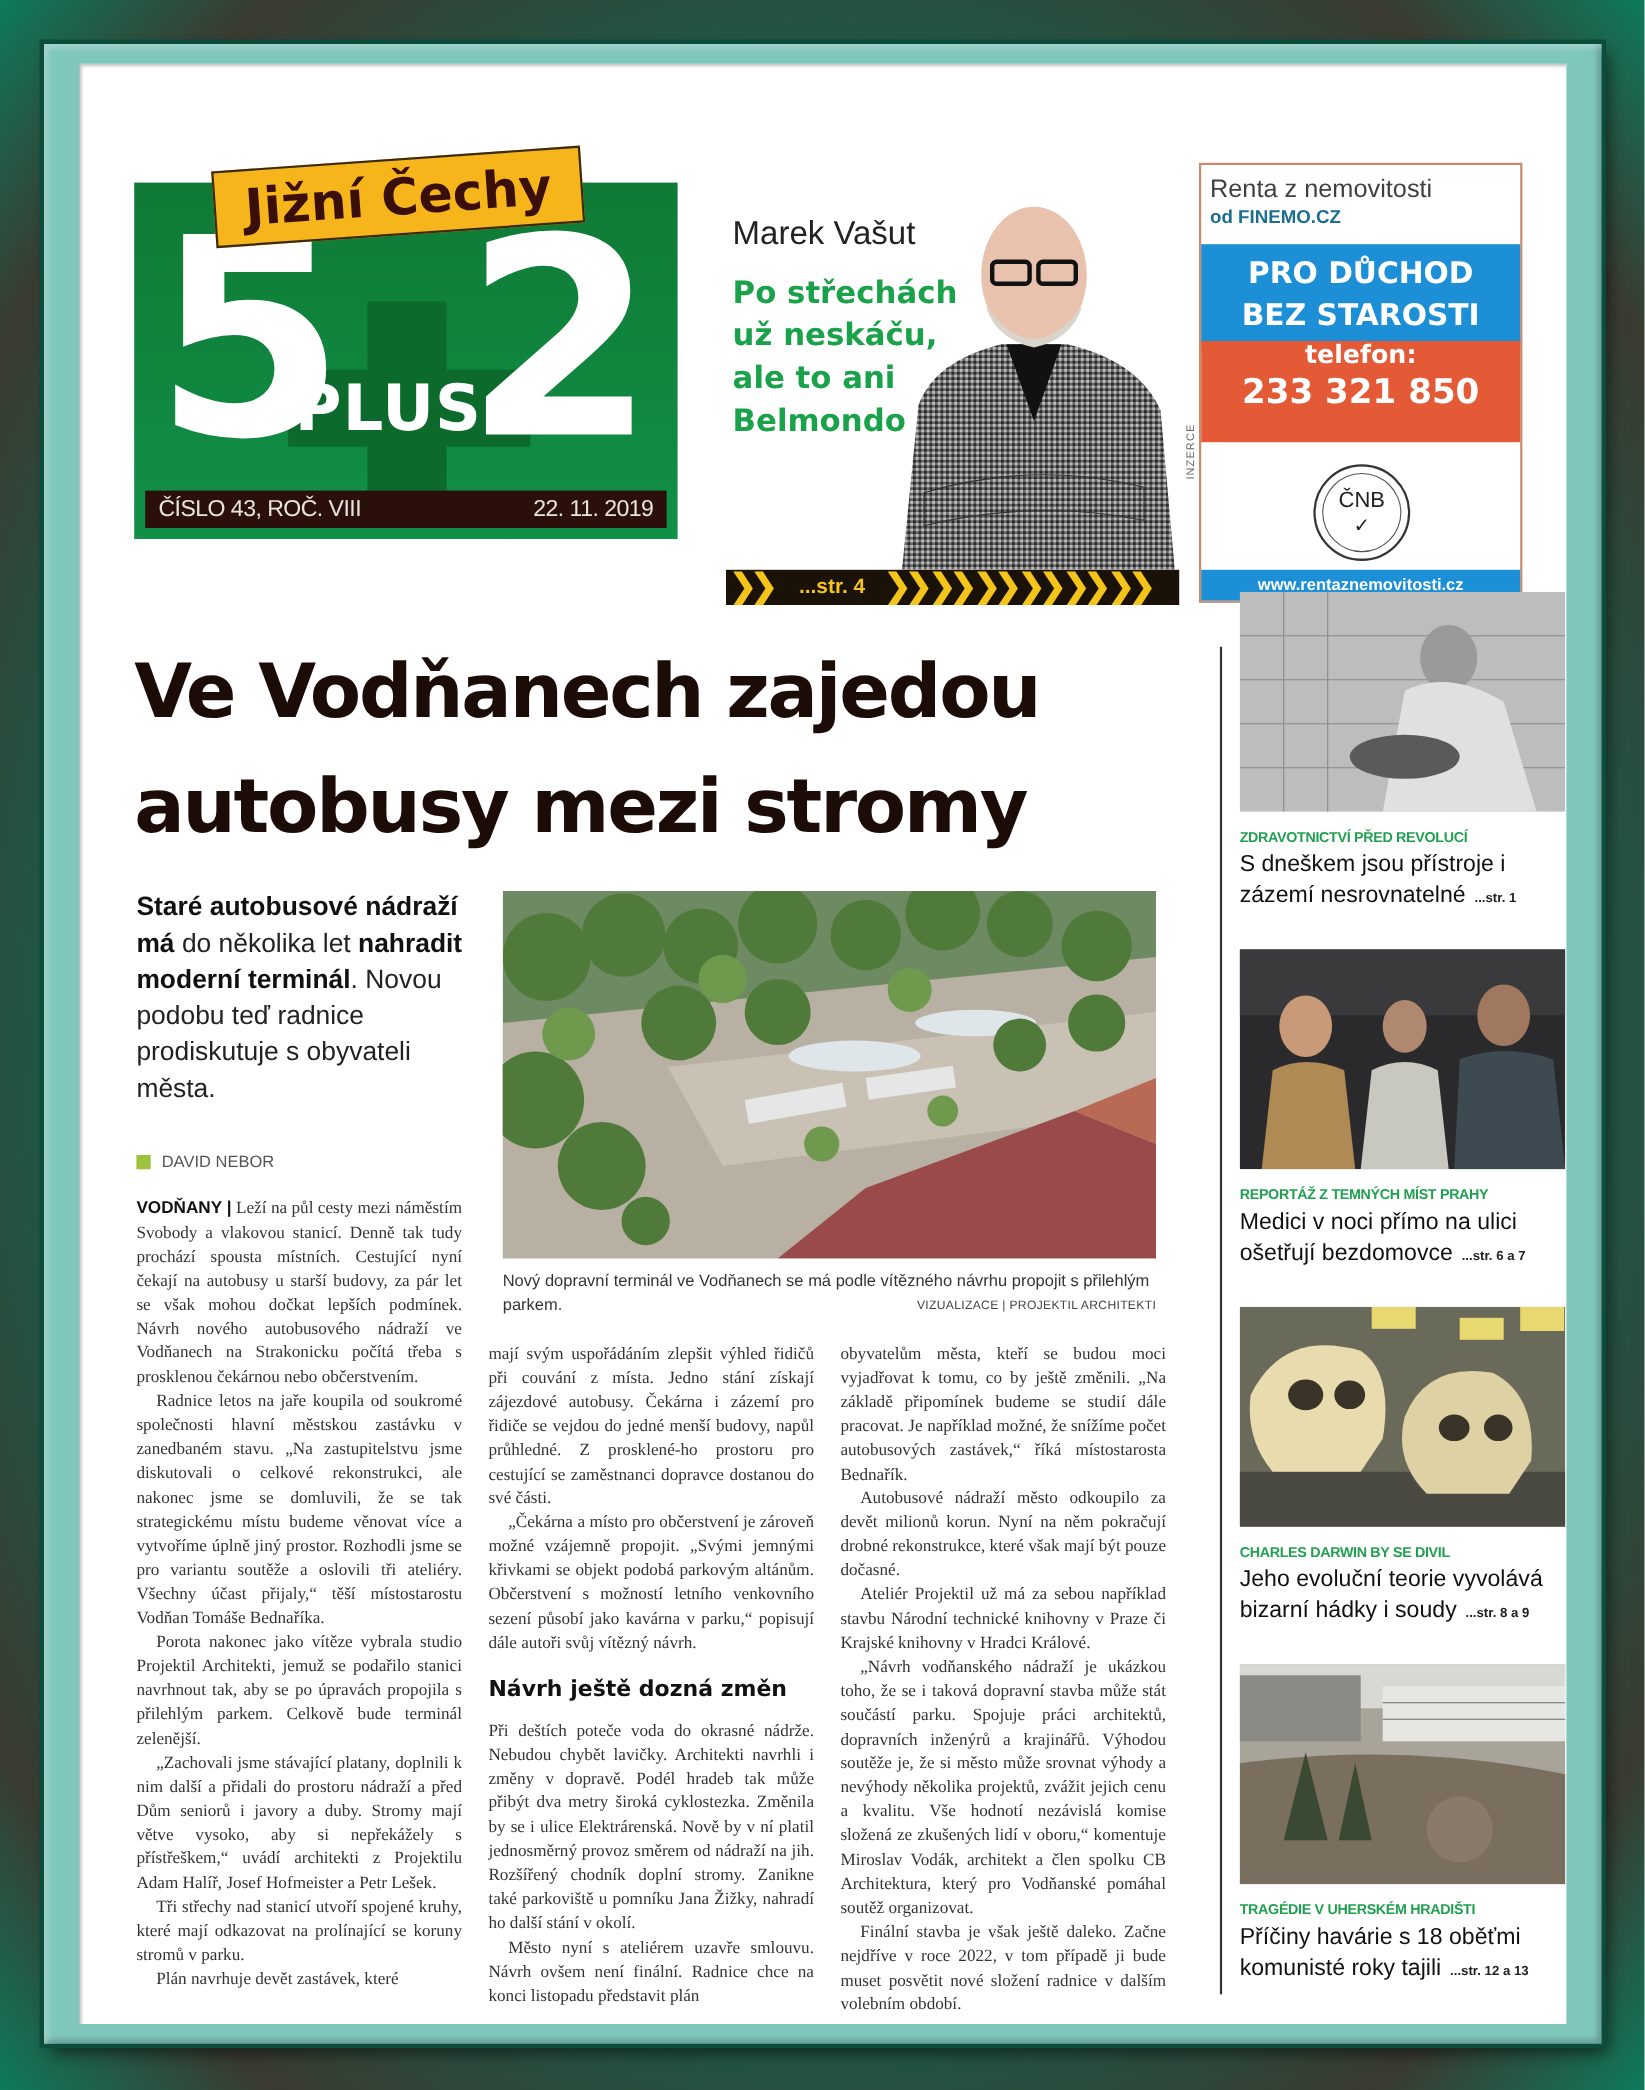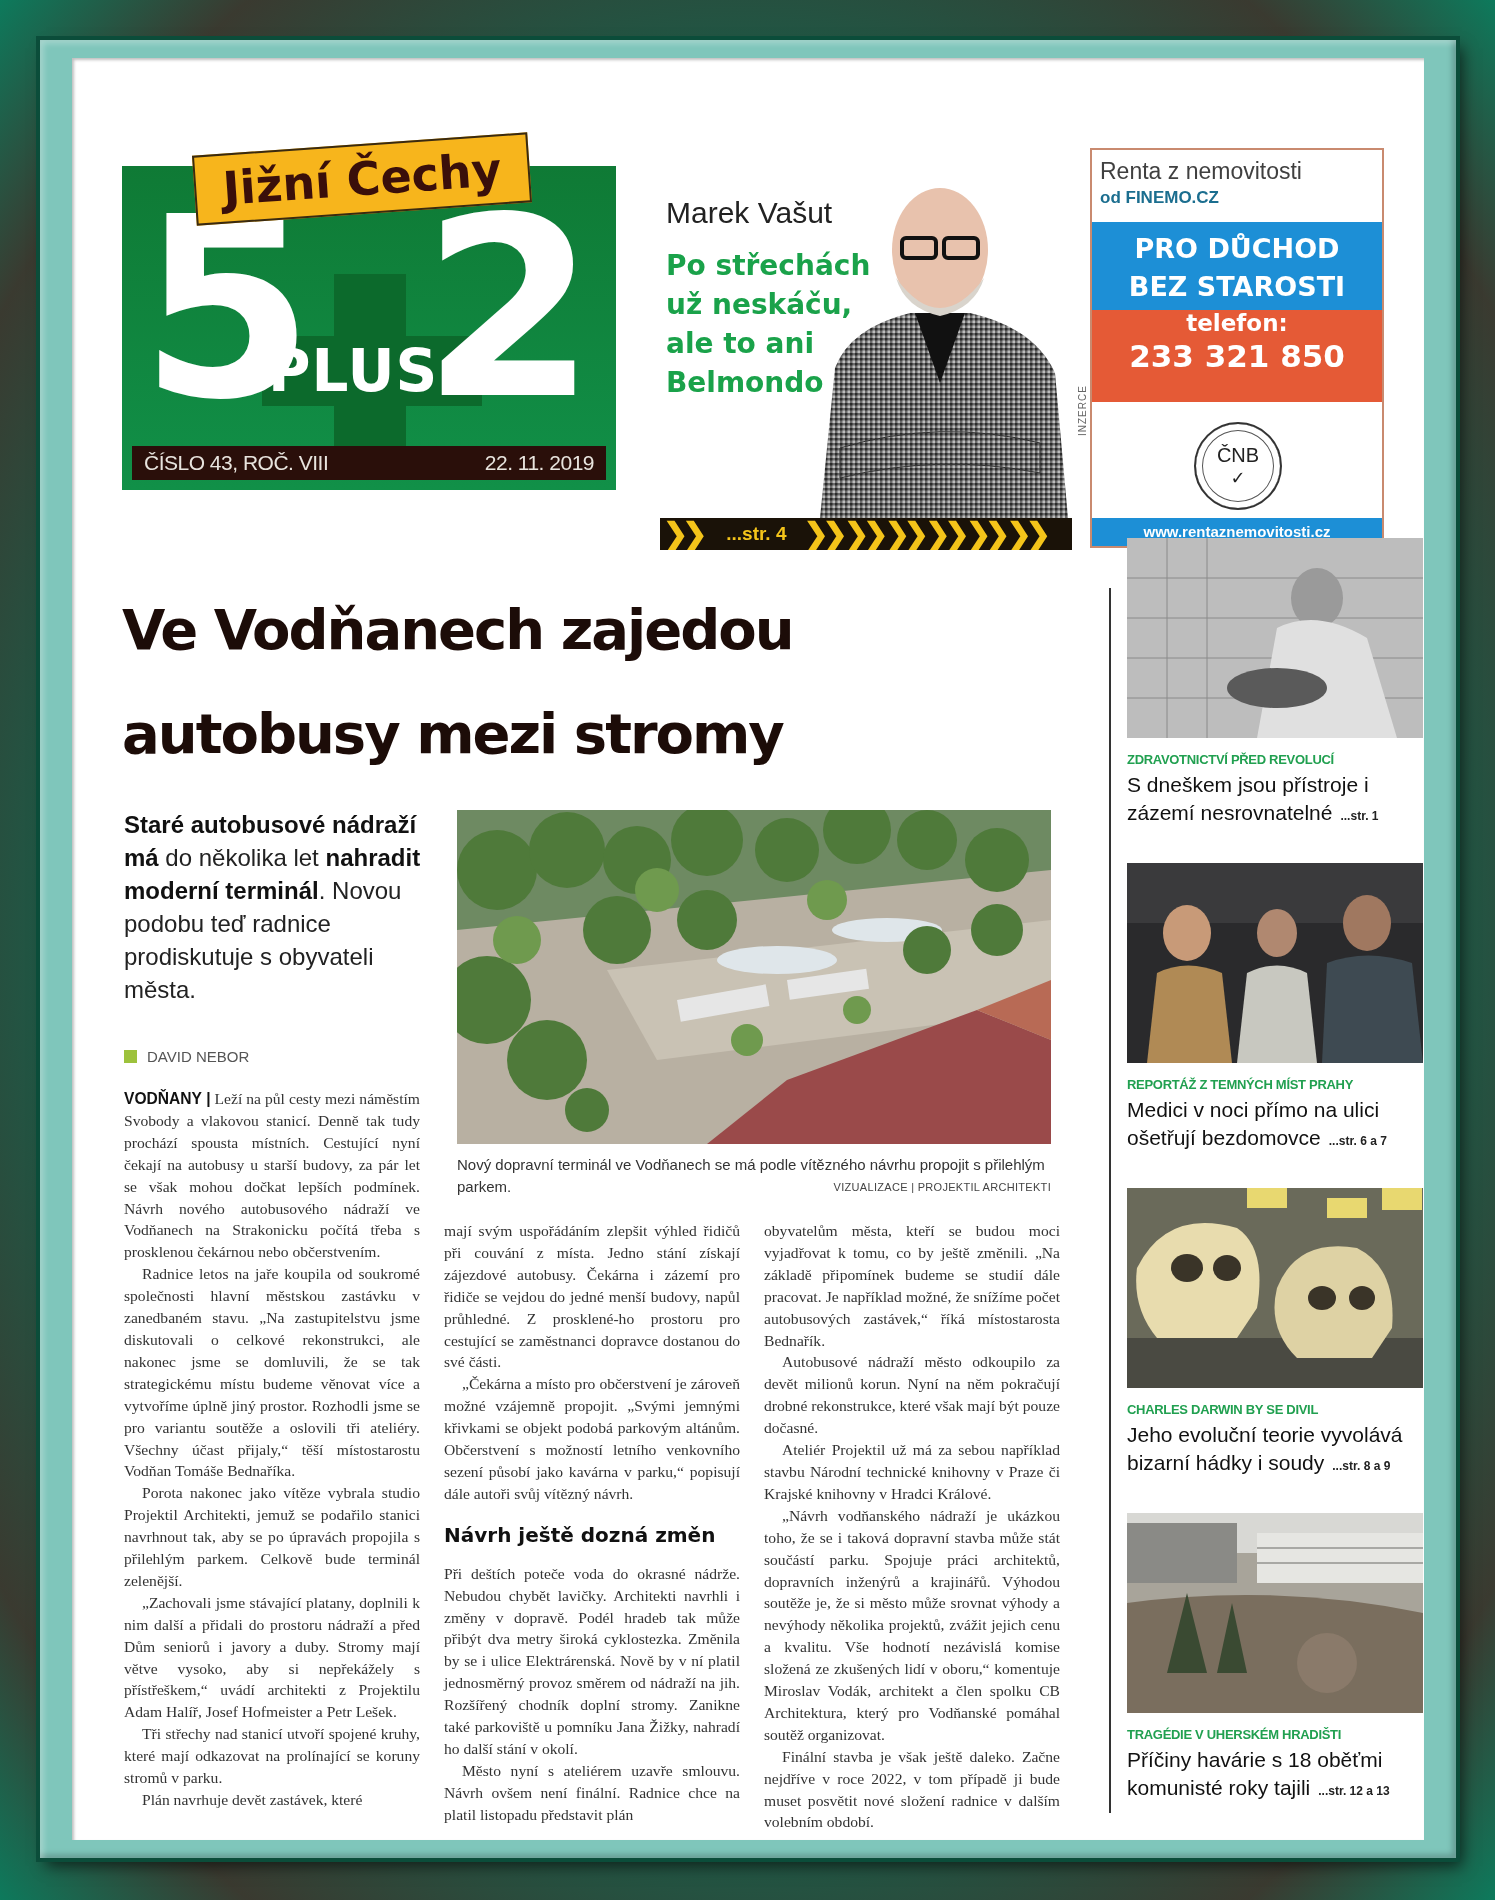--- a/index.html
+++ b/index.html
@@ -103,21 +103,21 @@
   .ad-seal .t { font-size: 20px; color: #222; }
   .ad-seal .c { font-size: 18px; color: #222; }
   .ad-url {
     position: absolute; left: 0; bottom: 0; width: 100%; height: 28px; background: #1d8fd6;
     color: #fff; font-weight: bold; font-size: 15px; text-align: center; line-height: 28px;
   }
 
   
   .headline {
     position: absolute; left: 50px; top: 520px; width: 960px;
-    font-family: "DejaVu Sans", sans-serif; font-weight: bold; font-size: 56px; line-height: 104px;
+    font-family: "DejaVu Sans", sans-serif; font-weight: bold; font-size: 68px; line-height: 104px;
     color: #1c0c08; letter-spacing: -2px;
   }
   .vrule { position: absolute; left: 1037px; top: 530px; width: 2px; height: 1225px; background: #333; }
 
   
   .perex {
     position: absolute; left: 52px; top: 750px; width: 300px;
     font-size: 24px; line-height: 33px; color: #222;
   }
   .perex b { font-weight: bold; color: #111; }
@@ -275,21 +275,21 @@
     <p>„Zachovali jsme stávající platany, doplnili k nim další a přidali do prostoru nádraží a před Dům seniorů i javory a duby. Stromy mají větve vysoko, aby si nepřekážely s přístřeškem,“ uvádí architekti z Projektilu Adam Halíř, Josef Hofmeister a Petr Lešek.</p>
     <p>Tři střechy nad stanicí utvoří spojené kruhy, které mají odkazovat na prolínající se koruny stromů v parku.</p>
     <p>Plán navrhuje devět zastávek, které</p>
   </div>
 
   <div class="col col2">
     <p class="first">mají svým uspořádáním zlepšit výhled řidičů při couvání z místa. Jedno stání získají zájezdové autobusy. Čekárna i zázemí pro řidiče se vejdou do jedné menší budovy, napůl průhledné. Z prosklené-ho prostoru pro cestující se zaměstnanci dopravce dostanou do své části.</p>
     <p>„Čekárna a místo pro občerstvení je zároveň možné vzájemně propojit. „Svými jemnými křivkami se objekt podobá parkovým altánům. Občerstvení s možností letního venkovního sezení působí jako kavárna v parku,“ popisují dále autoři svůj vítězný návrh.</p>
     <h3 class="subhead">Návrh ještě dozná změn</h3>
     <p class="first">Při deštích poteče voda do okrasné nádrže. Nebudou chybět lavičky. Architekti navrhli i změny v dopravě. Podél hradeb tak může přibýt dva metry široká cyklostezka. Změnila by se i ulice Elektrárenská. Nově by v ní platil jednosměrný provoz směrem od nádraží na jih. Rozšířený chodník doplní stromy. Zanikne také parkoviště u pomníku Jana Žižky, nahradí ho další stání v okolí.</p>
-    <p>Město nyní s ateliérem uzavře smlouvu. Návrh ovšem není finální. Radnice chce na platil listopadu představit plán</p>
+    <p>Město nyní s ateliérem uzavře smlouvu. Návrh ovšem není finální. Radnice chce na konci listopadu představit plán</p>
   </div>
 
   <div class="col col3">
     <p class="first">obyvatelům města, kteří se budou moci vyjadřovat k tomu, co by ještě změnili. „Na základě připomínek budeme se studií dále pracovat. Je například možné, že snížíme počet autobusových zastávek,“ říká místostarosta Bednařík.</p>
     <p>Autobusové nádraží město odkoupilo za devět milionů korun. Nyní na něm pokračují drobné rekonstrukce, které však mají být pouze dočasné.</p>
     <p>Ateliér Projektil už má za sebou například stavbu Národní technické knihovny v Praze či Krajské knihovny v Hradci Králové.</p>
     <p>„Návrh vodňanského nádraží je ukázkou toho, že se i taková dopravní stavba může stát součástí parku. Spojuje práci architektů, dopravních inženýrů a krajinářů. Výhodou soutěže je, že si město může srovnat výhody a nevýhody několika projektů, zvážit jejich cenu a kvalitu. Vše hodnotí nezávislá komise složená ze zkušených lidí v oboru,“ komentuje Miroslav Vodák, architekt a člen spolku CB Architektura, který pro Vodňanské pomáhal soutěž organizovat.</p>
     <p>Finální stavba je však ještě daleko. Začne nejdříve v roce 2022, v tom případě ji bude muset posvětit nové složení radnice v dalším volebním období.</p>
   </div>
 

